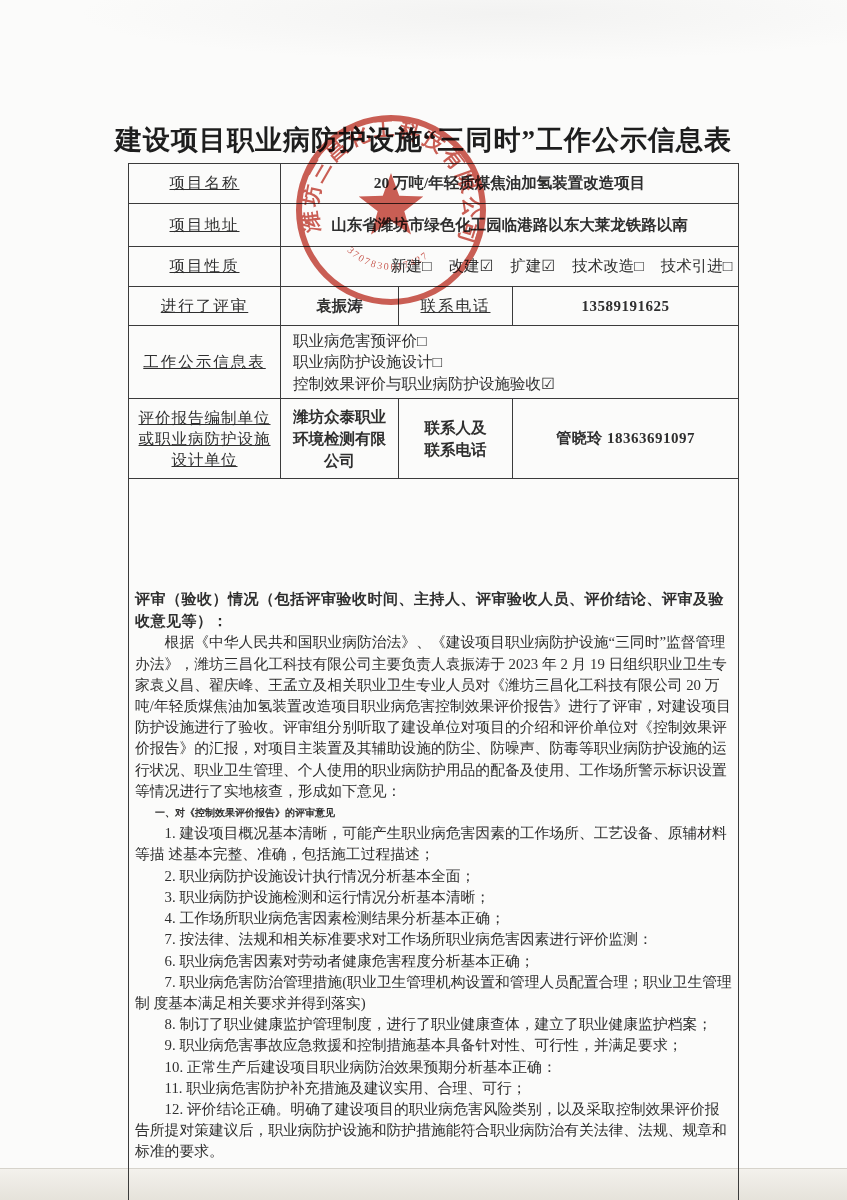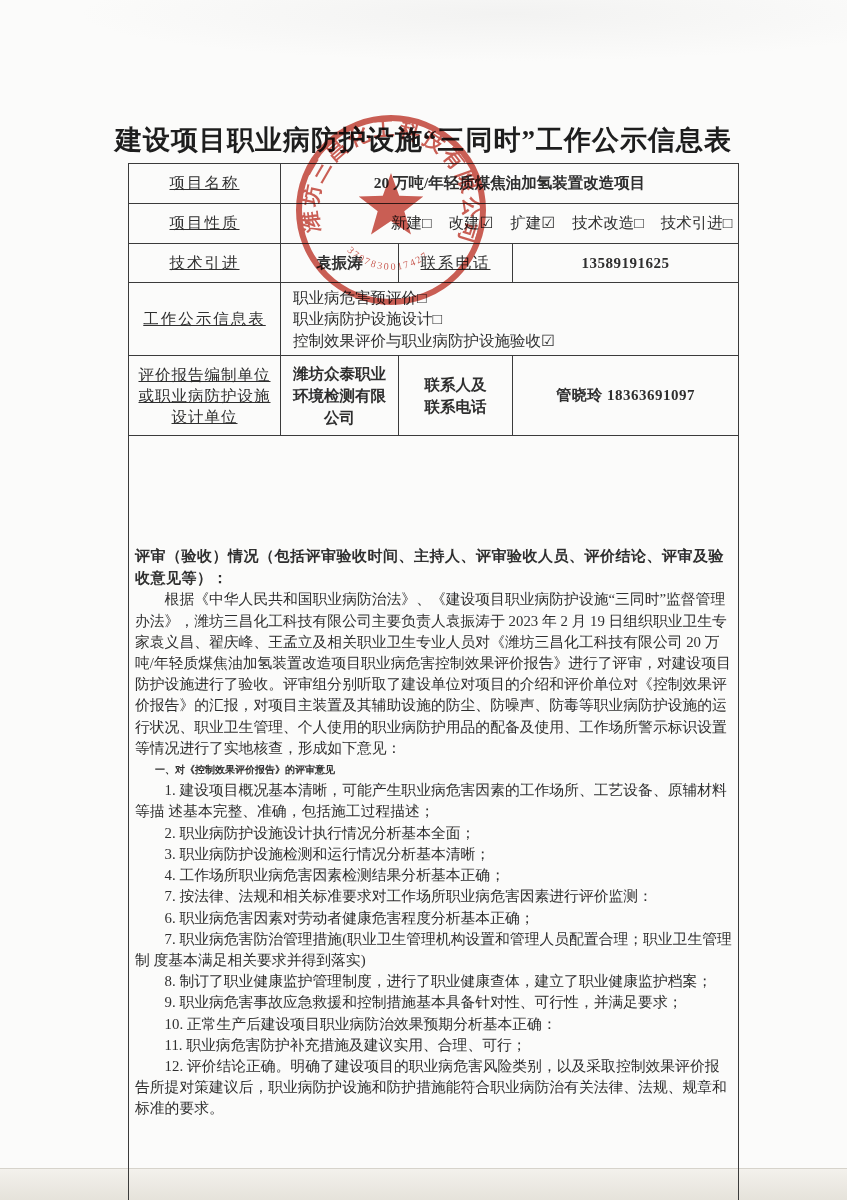--- a/index.html
+++ b/index.html
@@ -49,35 +49,39 @@
       <col style="width:152px">
       <col style="width:118px">
       <col style="width:114px">
       <col style="width:226px">
     </colgroup>
   <tbody>
       <tr style="height:40px">
     <td class="lbl">项目名称</td>
     <td class="ctr" colspan="3">20 万吨/年轻质煤焦油加氢装置改造项目</td>
   </tr>
+  <tr style="height:43px">
+    <td class="lbl">项目地址</td>
+    <td class="ctr" colspan="3">山东省潍坊市绿色化工园临港路以东大莱龙铁路以南</td>
+  </tr>
   <tr style="height:40px">
     <td class="lbl">项目性质</td>
     <td colspan="3">
       <div class="options">
 
       <span>新建□</span>
             <span>改建☑</span>
             <span>扩建☑</span>
             <span>技术改造□</span>
             <span>技术引进□</span>
           </div>
     </td>
   </tr>
   <tr style="height:39px">
-    <td class="lbl">技术引进</td>
+    <td class="lbl">进行了评审</td>
     <td class="ctr">袁振涛</td>
     <td class="lbl">联系电话</td>
     <td class="ctr phone">13589191625</td>
   </tr>
   <tr style="height:73px">
     <td class="lbl">工作公示信息表</td>
     <td colspan="3">
       <div class="cat-lines">
 
       <div>职业病危害预评价□</div>

